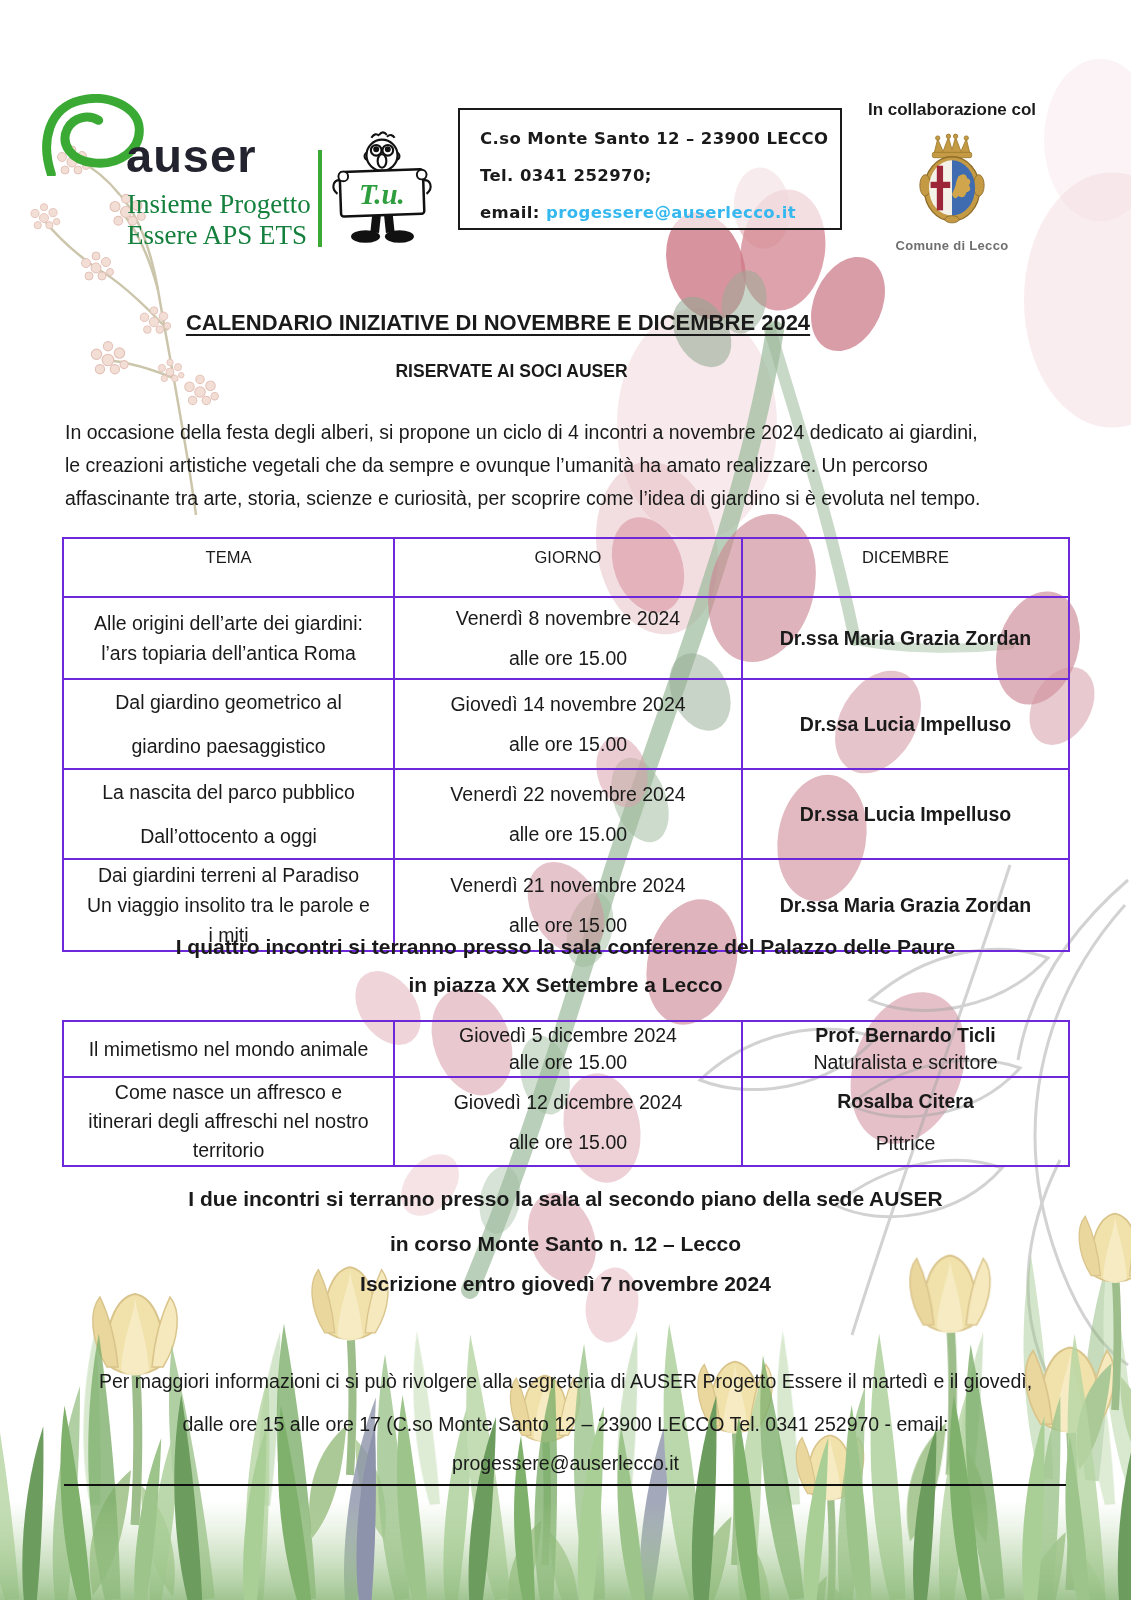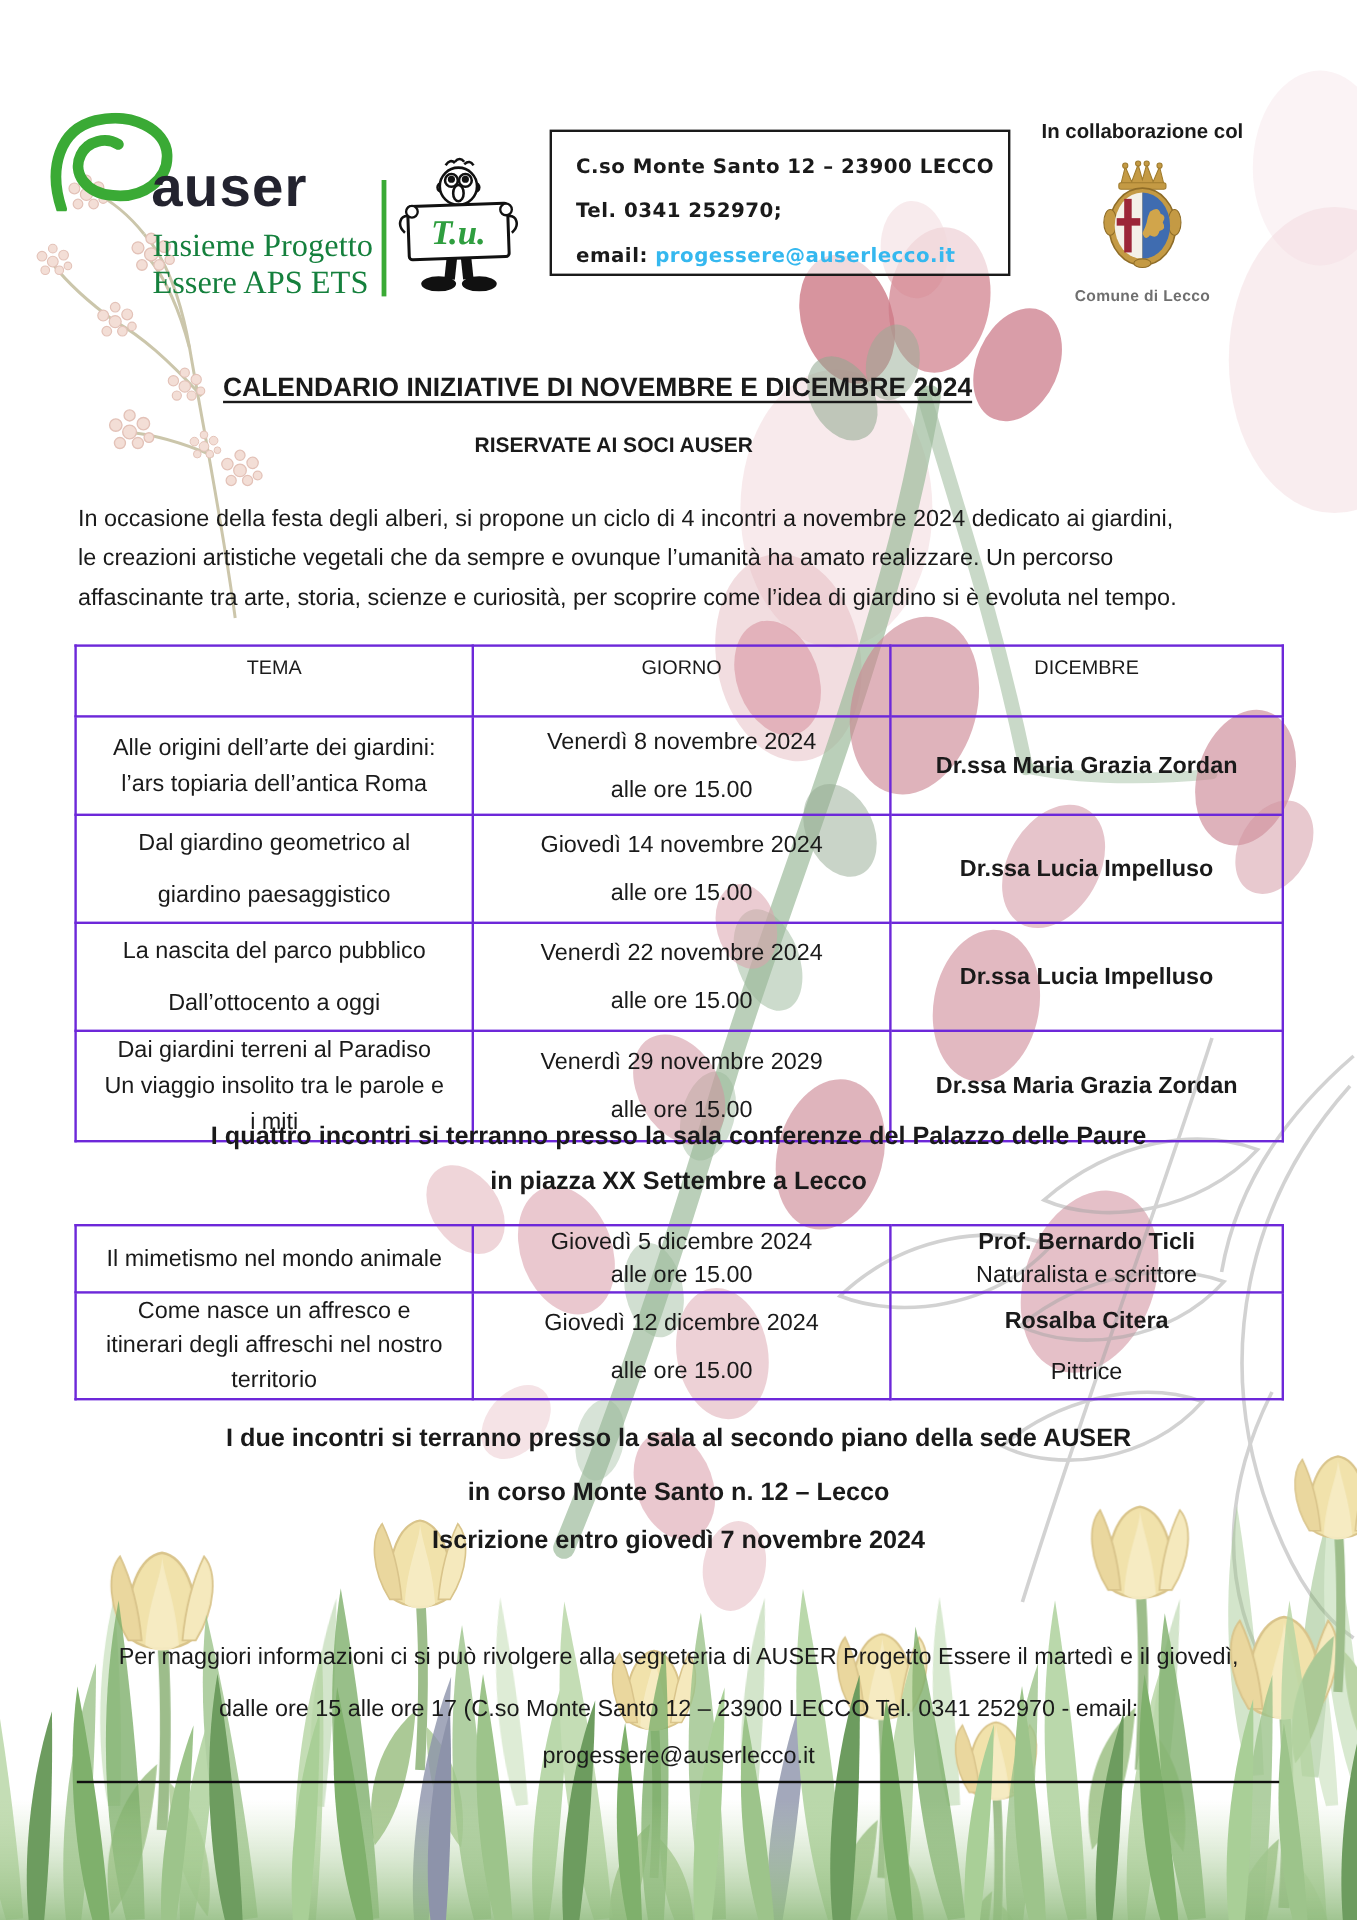--- a/index.html
+++ b/index.html
@@ -349,21 +349,21 @@
     <td class="pre lh44">La nascita del parco pubblico
 Dall’ottocento a oggi</td>
     <td class="pre lh40">Venerdì 22 novembre 2024
 alle ore 15.00</td>
     <td class="rel">Dr.ssa Lucia Impelluso</td>
   </tr>
   <tr class="h90">
     <td class="pre lh30">Dai giardini terreni al Paradiso
 Un viaggio insolito tra le parole e
 i miti</td>
-    <td class="pre lh40">Venerdì 29 novembre 2029
+    <td class="pre lh40">Venerdì 21 novembre 2024
 alle ore 15.00</td>
     <td class="rel">Dr.ssa Maria Grazia Zordan</td>
   </tr>
 </tbody>
   </table>
 
 <div class="layer note note1">I quattro incontri si terranno presso la sala conferenze del Palazzo delle Paure
 in piazza XX Settembre a Lecco</div>
 
 <table class="cal t2">

